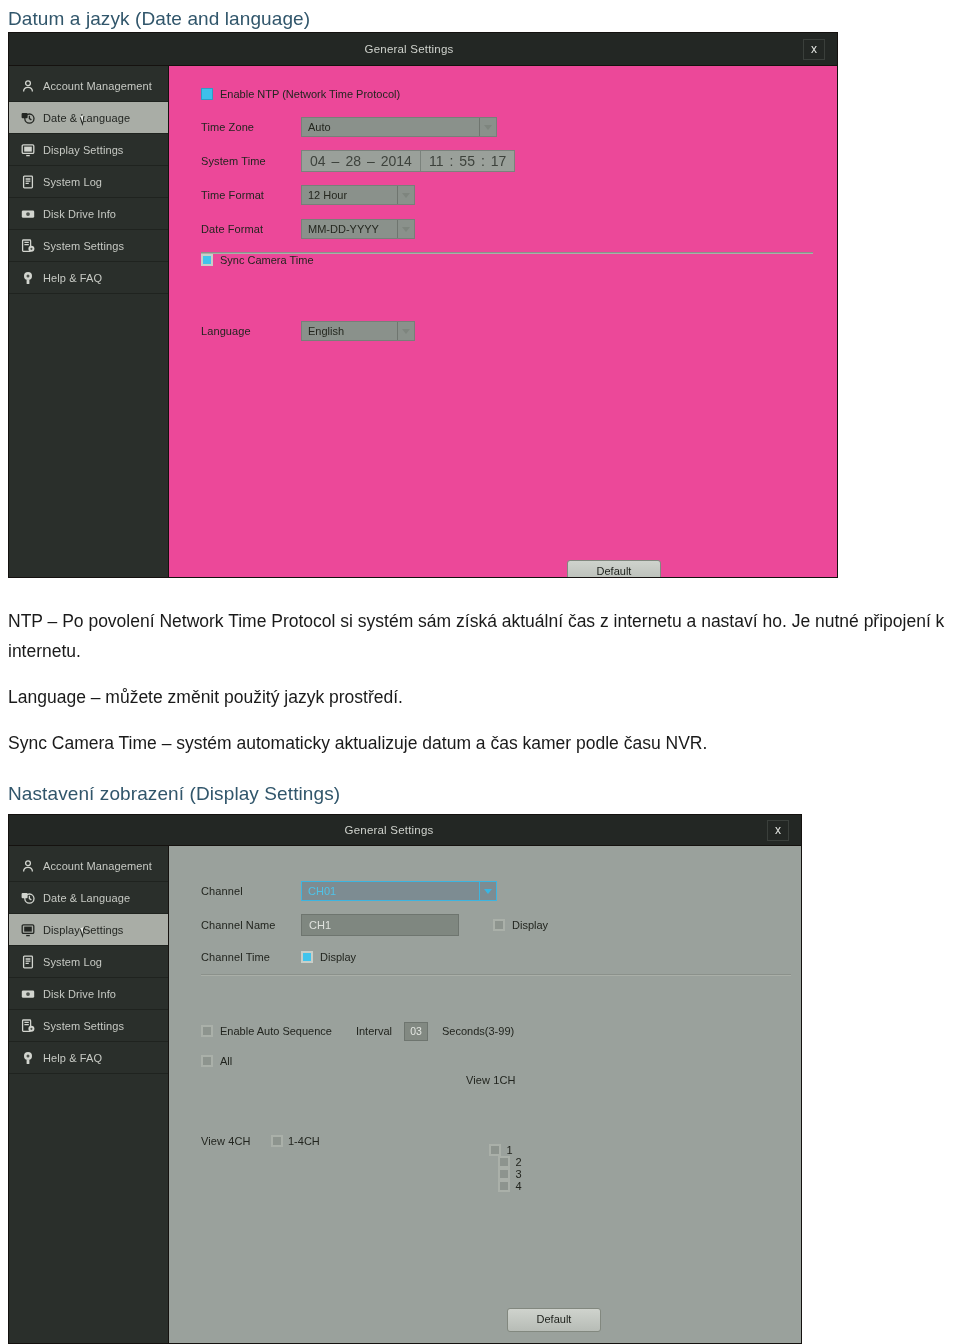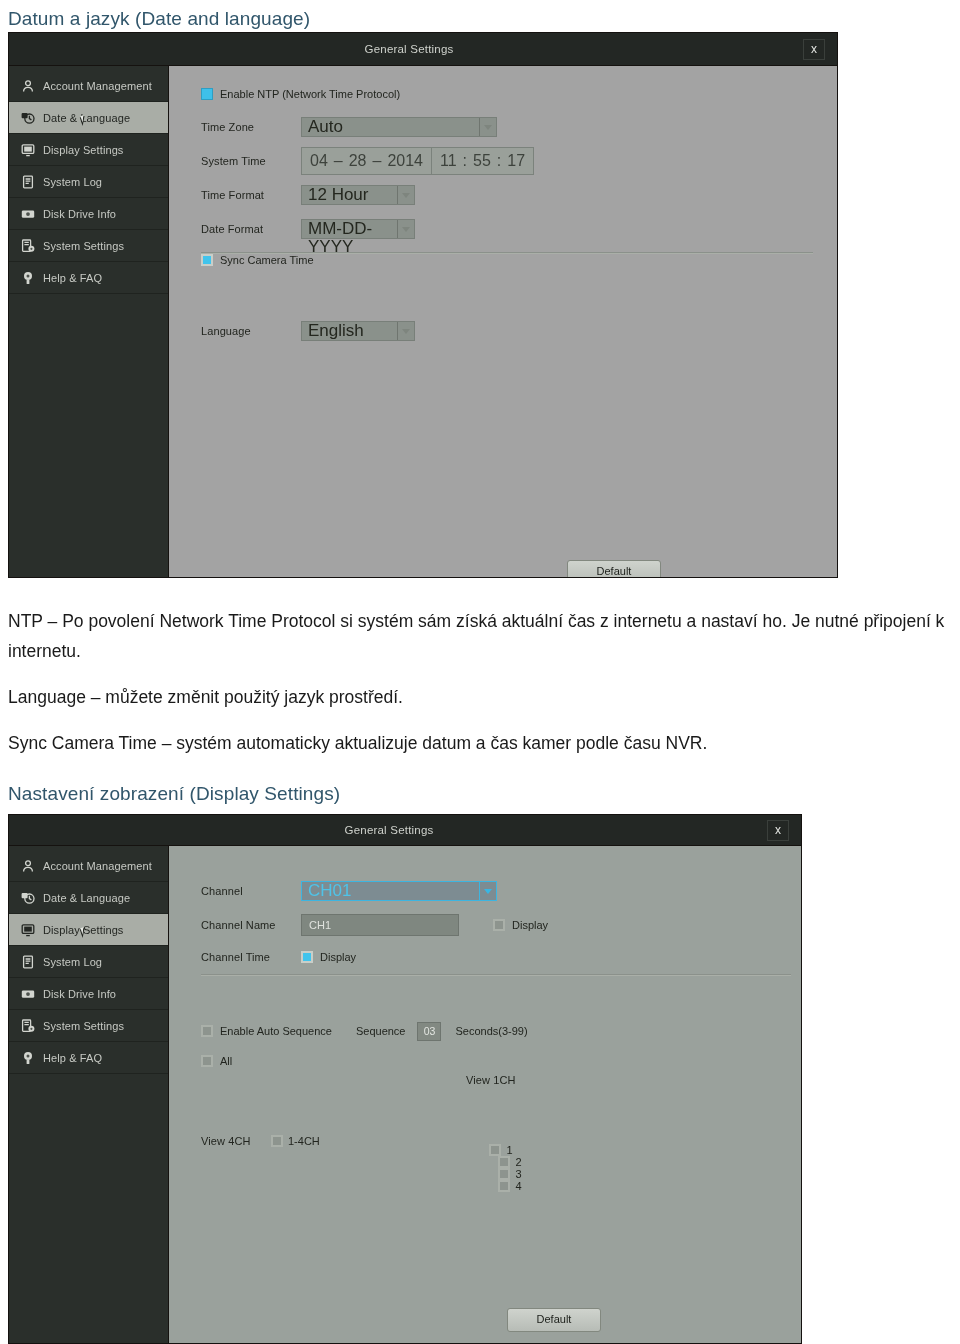--- a/index.html
+++ b/index.html
@@ -135,42 +135,42 @@
     border-right: 2px solid transparent;
     border-bottom: 7px solid transparent;
   }
 
   
   .content {
     flex: 1 1 auto;
     background: #9ba19c;
     position: relative;
   }
-  #nvr-1 .content { background: #a3a3a3; }
+  #nvr-1 .content { background: #ec4899; }
   #nvr-2 .content { background: #9aa19c; }
 
   .form { position: absolute; left: 32px; top: 0; right: 0; }
 
   .frow { display: flex; align-items: center; height: 26px; margin-bottom: 8px; }
   .flabel {
     width: 100px;
     flex: 0 0 100px;
     color: #22251f;
     font-size: 11px;
     letter-spacing: .1px;
   }
 
   .sel {
     position: relative;
     height: 20px;
     background: #8a918b;
     border: 1px solid #787f79;
     box-sizing: border-box;
     color: #24271f;
-    font-size: 17px;
+    font-size: 11px;
     line-height: 18px;
     padding-left: 6px;
     cursor: pointer;
   }
   .sel .arrow {
     position: absolute;
     right: 0; top: 0;
     width: 16px; height: 18px;
     border-left: 1px solid #6f756f;
   }
@@ -183,26 +183,26 @@
     border-top: 5px solid #7e857e;
   }
 
   .sel.wide  { width: 196px; }
   .sel.mid   { width: 114px; }
   .sel.hl    { background: #7d8c92; border: 1px solid #3db5e0; color: #4fc3e8; }
   .sel.hl .arrow::after { border-top-color: #38b6e4; }
 
   .timefield {
     display: flex;
-    height: 28px;
+    height: 22px;
     border: 1px solid #7b827c;
     background: #9aa09a;
     box-sizing: border-box;
     color: #3d423c;
-    font-size: 16px;
+    font-size: 14px;
   }
   .timefield .part {
     display: flex;
     align-items: center;
     justify-content: center;
     gap: 6px;
     padding: 0 8px;
   }
   .timefield .part + .part { border-left: 1px solid #7b827c; }
 
@@ -552,21 +552,21 @@
           </span>
         </div>
 
         <div class="divider" style="left:0; top:96px; width:590px;"></div>
 
         <div class="frow" style="margin-top:48px; margin-bottom:4px;">
           <span class="cbrow">
             <span class="cb off"></span>
             <span class="cbl">Enable Auto Sequence</span>
           </span>
-          <span class="plain" style="margin-left:24px;">Sequence</span>
+          <span class="plain" style="margin-left:24px;">Interval</span>
           <span class="numbox" style="margin-left:12px;">03</span>
           <span class="plain" style="margin-left:14px;">Seconds(3-99)</span>
         </div>
 
         <div class="frow" style="margin-bottom:0;">
           <span class="cbrow">
             <span class="cb off"></span>
             <span class="cbl">All</span>
           </span>
         </div>

